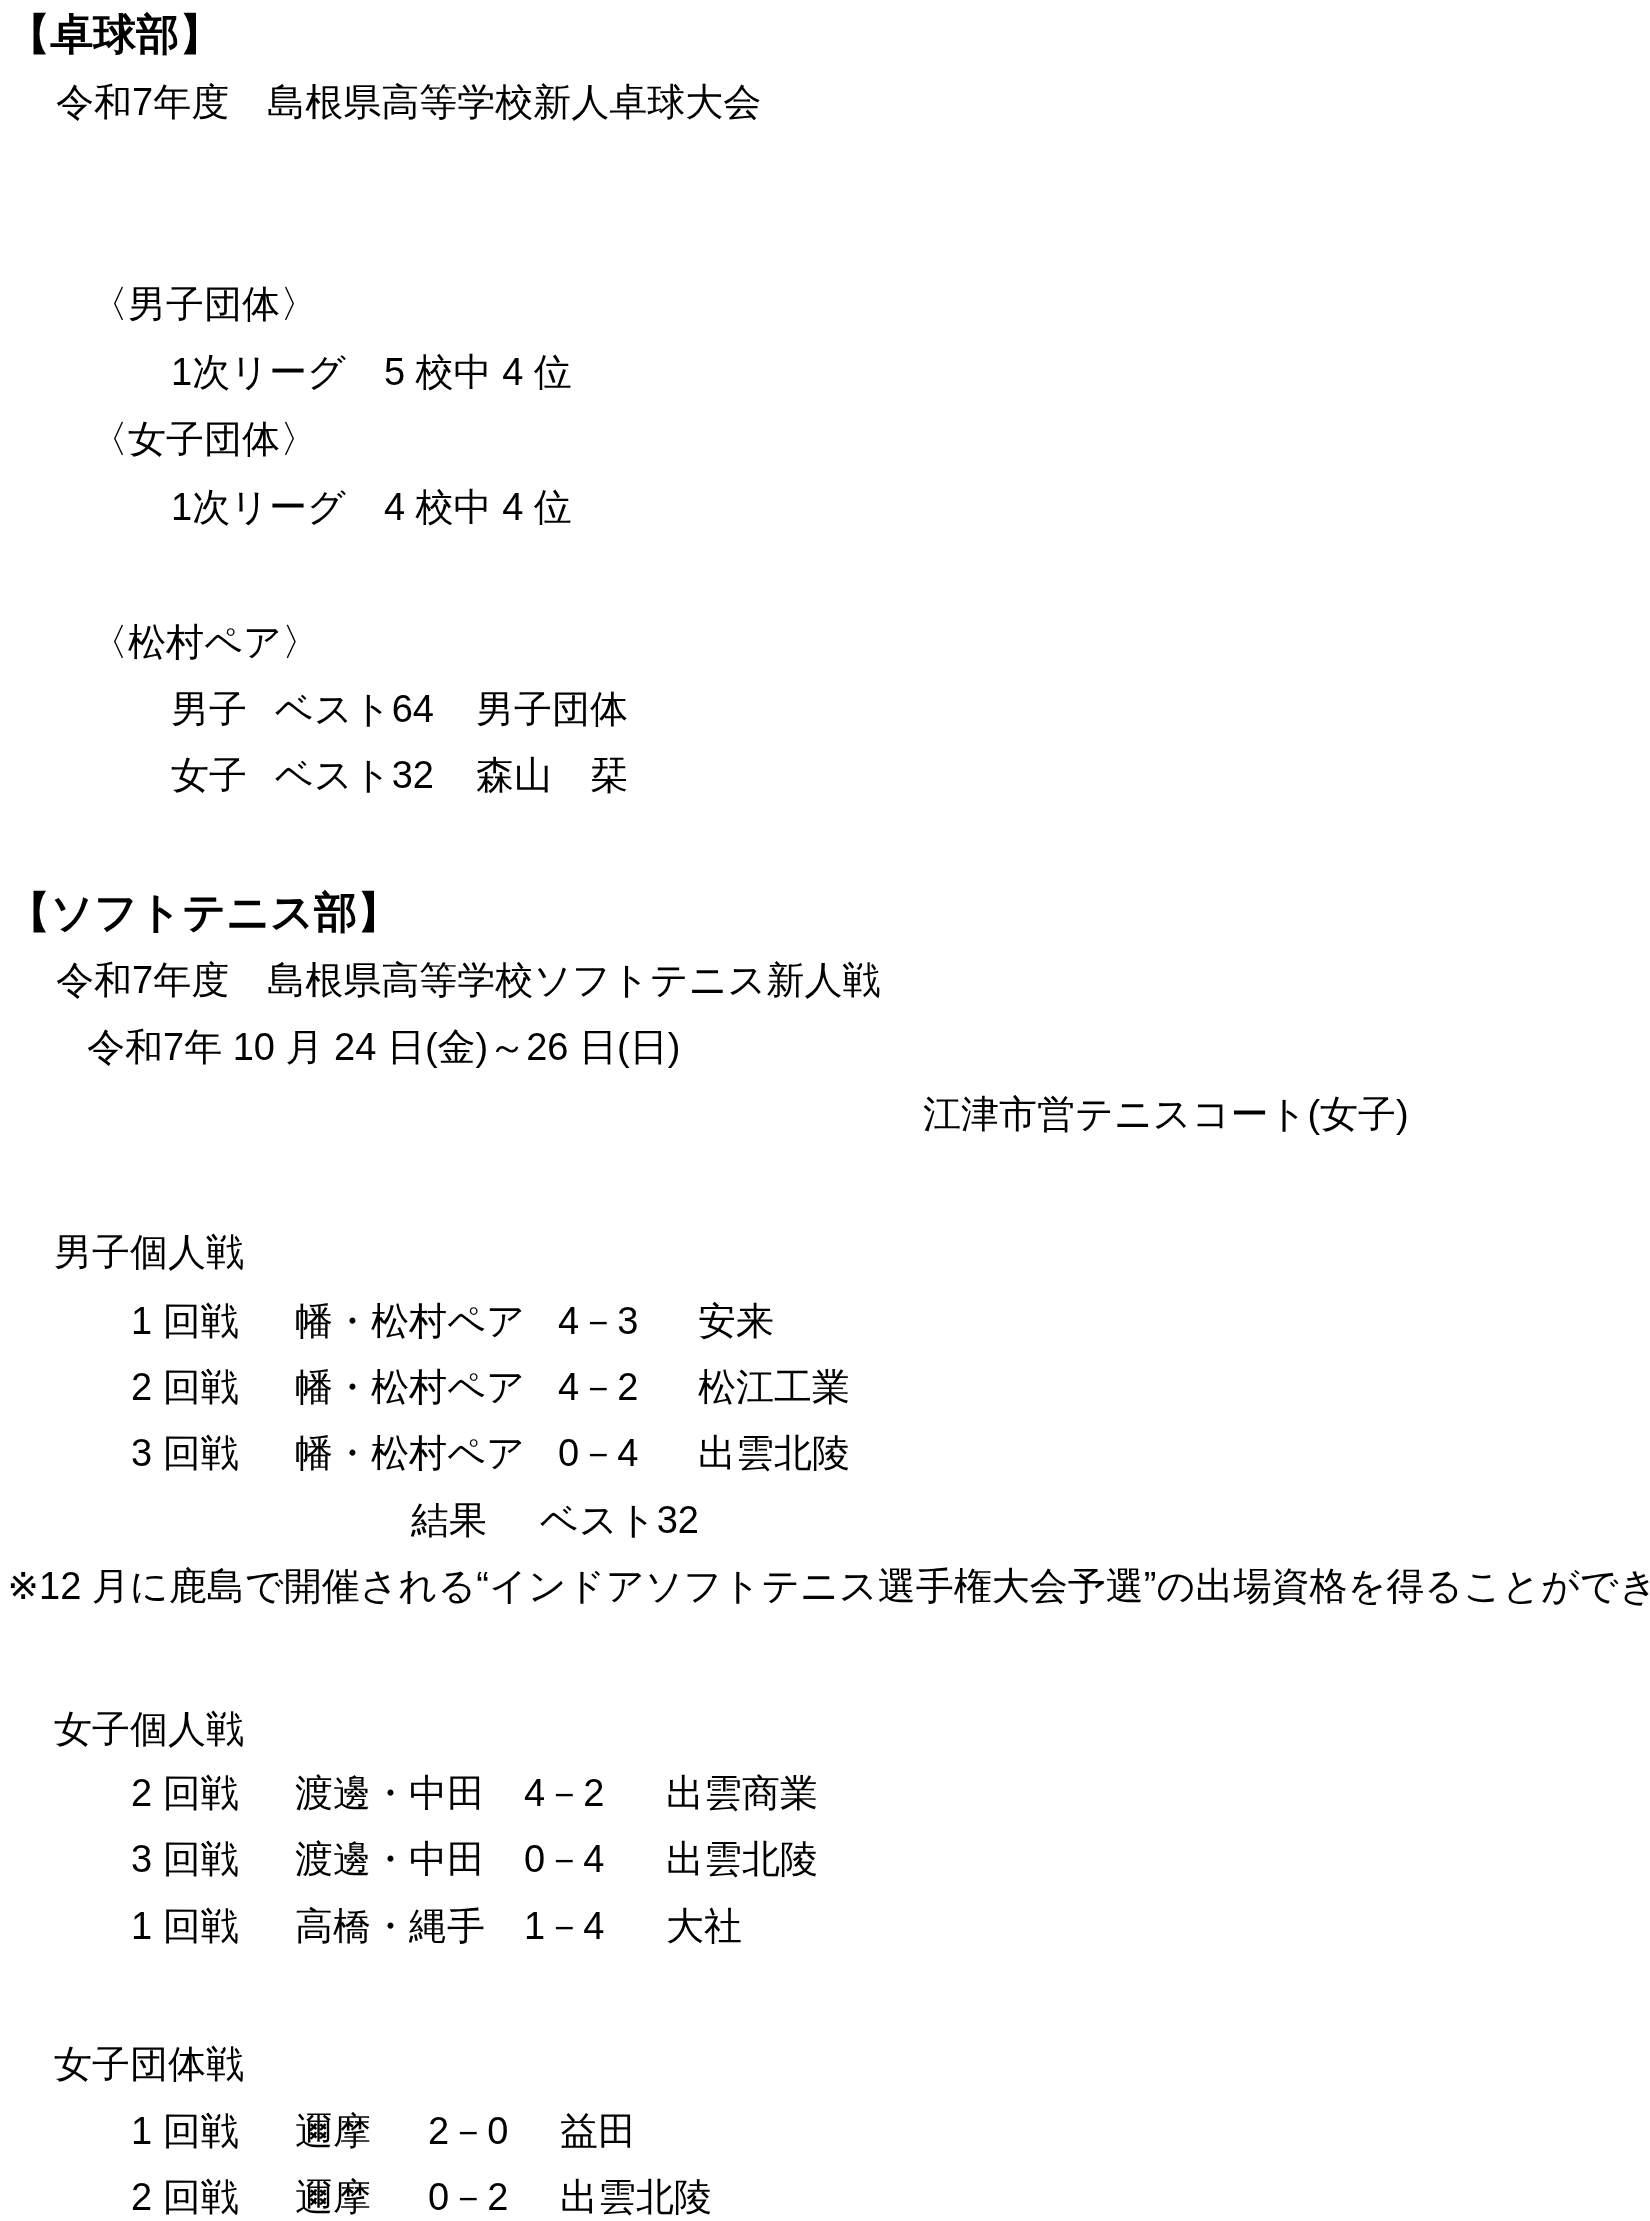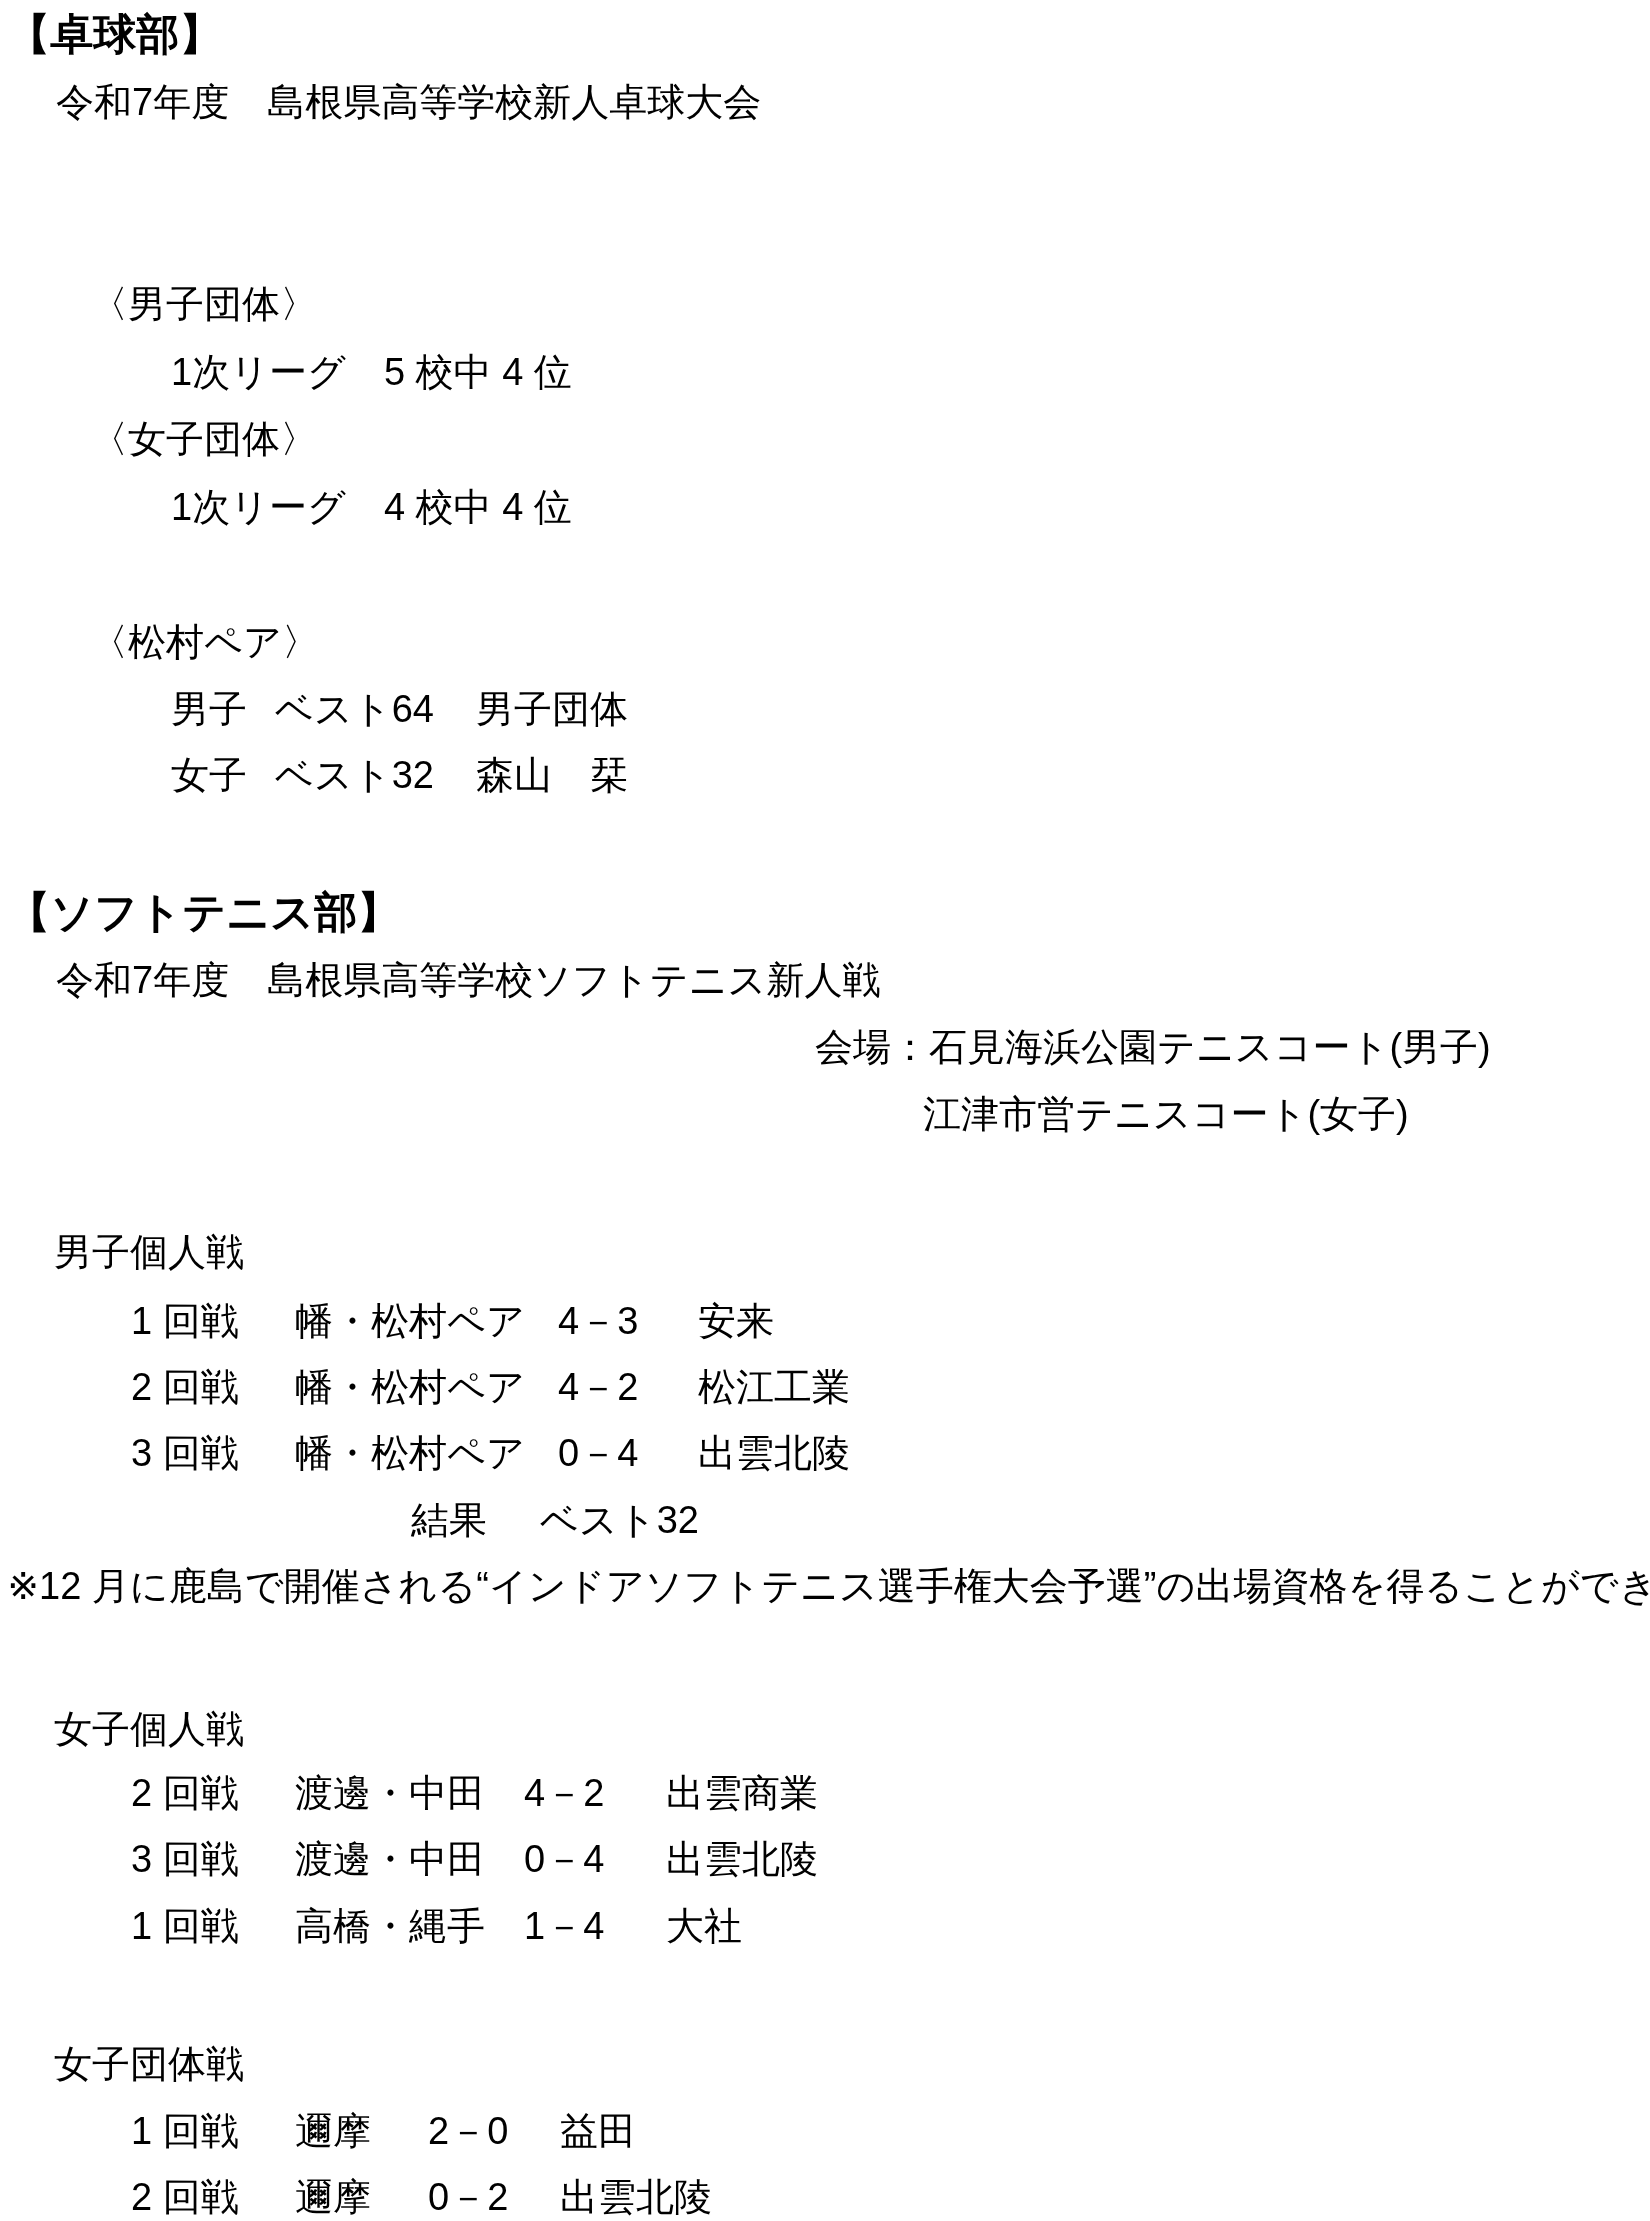--- a/index.html
+++ b/index.html
@@ -38,21 +38,21 @@
 </div>
 <div class="line" style="top:752px">
   <span style="left:171px">女子</span>
   <span style="left:275px">ベスト32</span>
   <span style="left:476px">森山　栞</span>
 </div>
 
 <div class="line heading" style="top:887px"><span style="left:7.2px">【ソフトテニス部】</span></div>
 <div class="line" style="top:957px"><span style="left:56px">令和7年度　島根県高等学校ソフトテニス新人戦</span></div>
 <div class="line" style="top:1024px">
-  <span style="left:815px">会場：石見海浜公園テニスコート(男子)</span>
+  <span style="left:87px">令和7年 10 月 24 日(金)～26 日(日)</span>
 </div>
 <div class="line" style="top:1091px"><span style="left:923px">江津市営テニスコート(女子)</span></div>
 
 <div class="line" style="top:1229px"><span style="left:54px">男子個人戦</span></div>
 <div class="line" style="top:1298px">
   <span style="left:131px">1 回戦</span>
   <span style="left:295px">幡・松村ペア</span>
   <span style="left:558px">4－3</span>
   <span style="left:698px">安来</span>
 </div>

